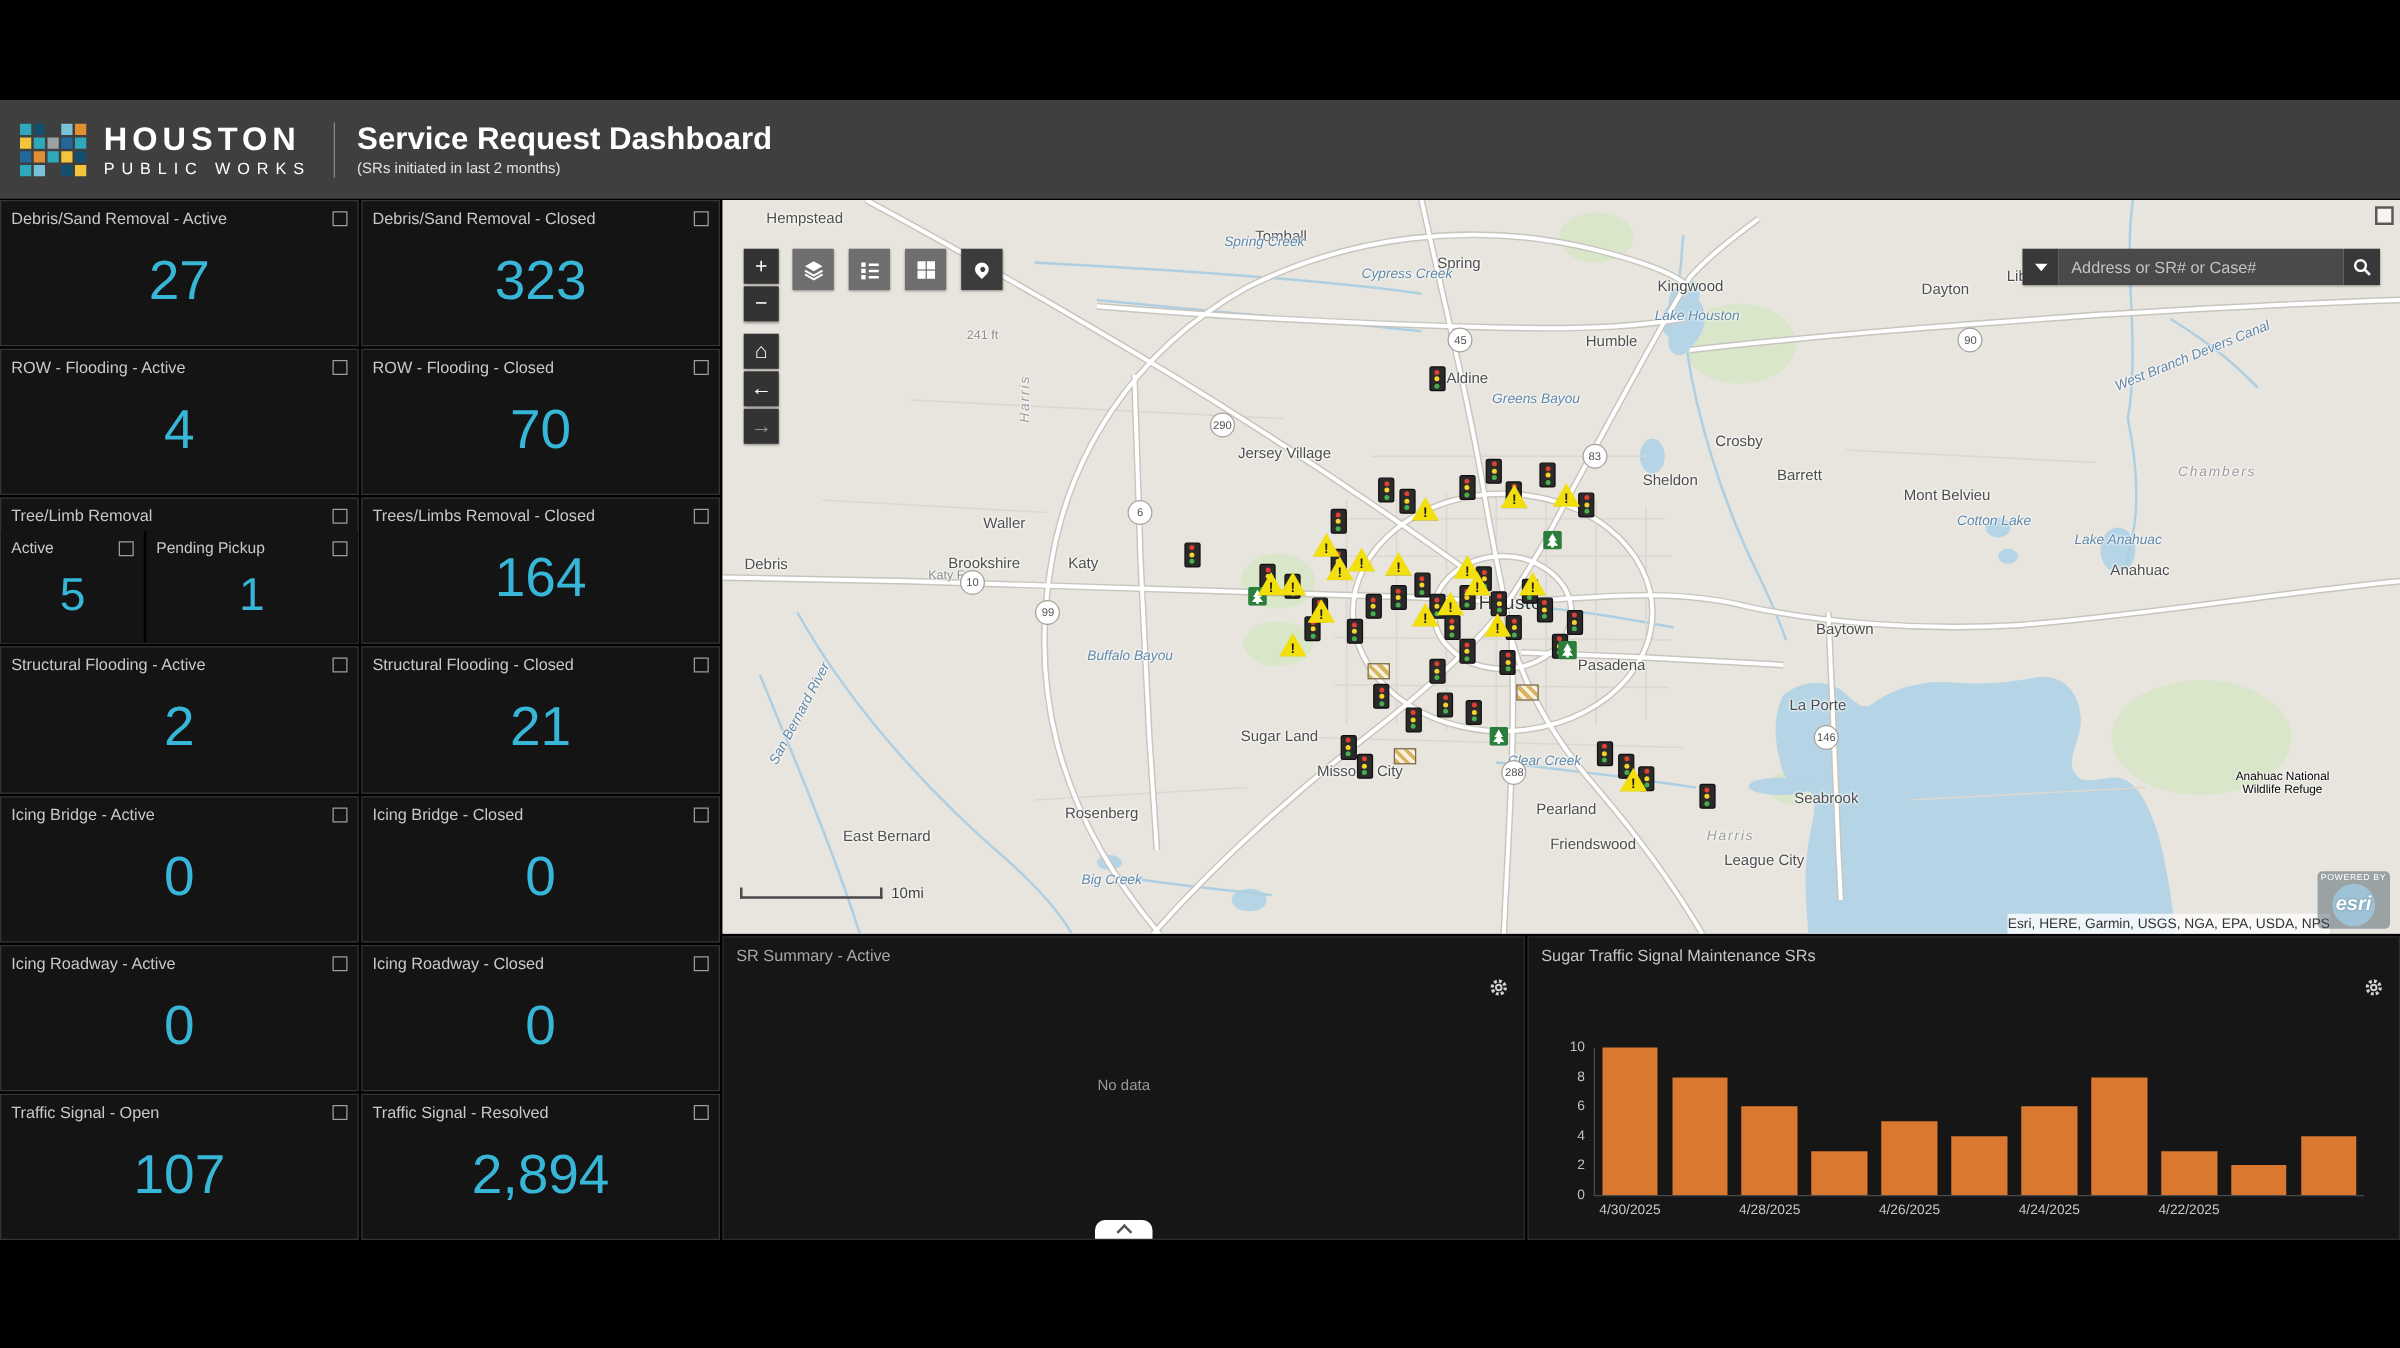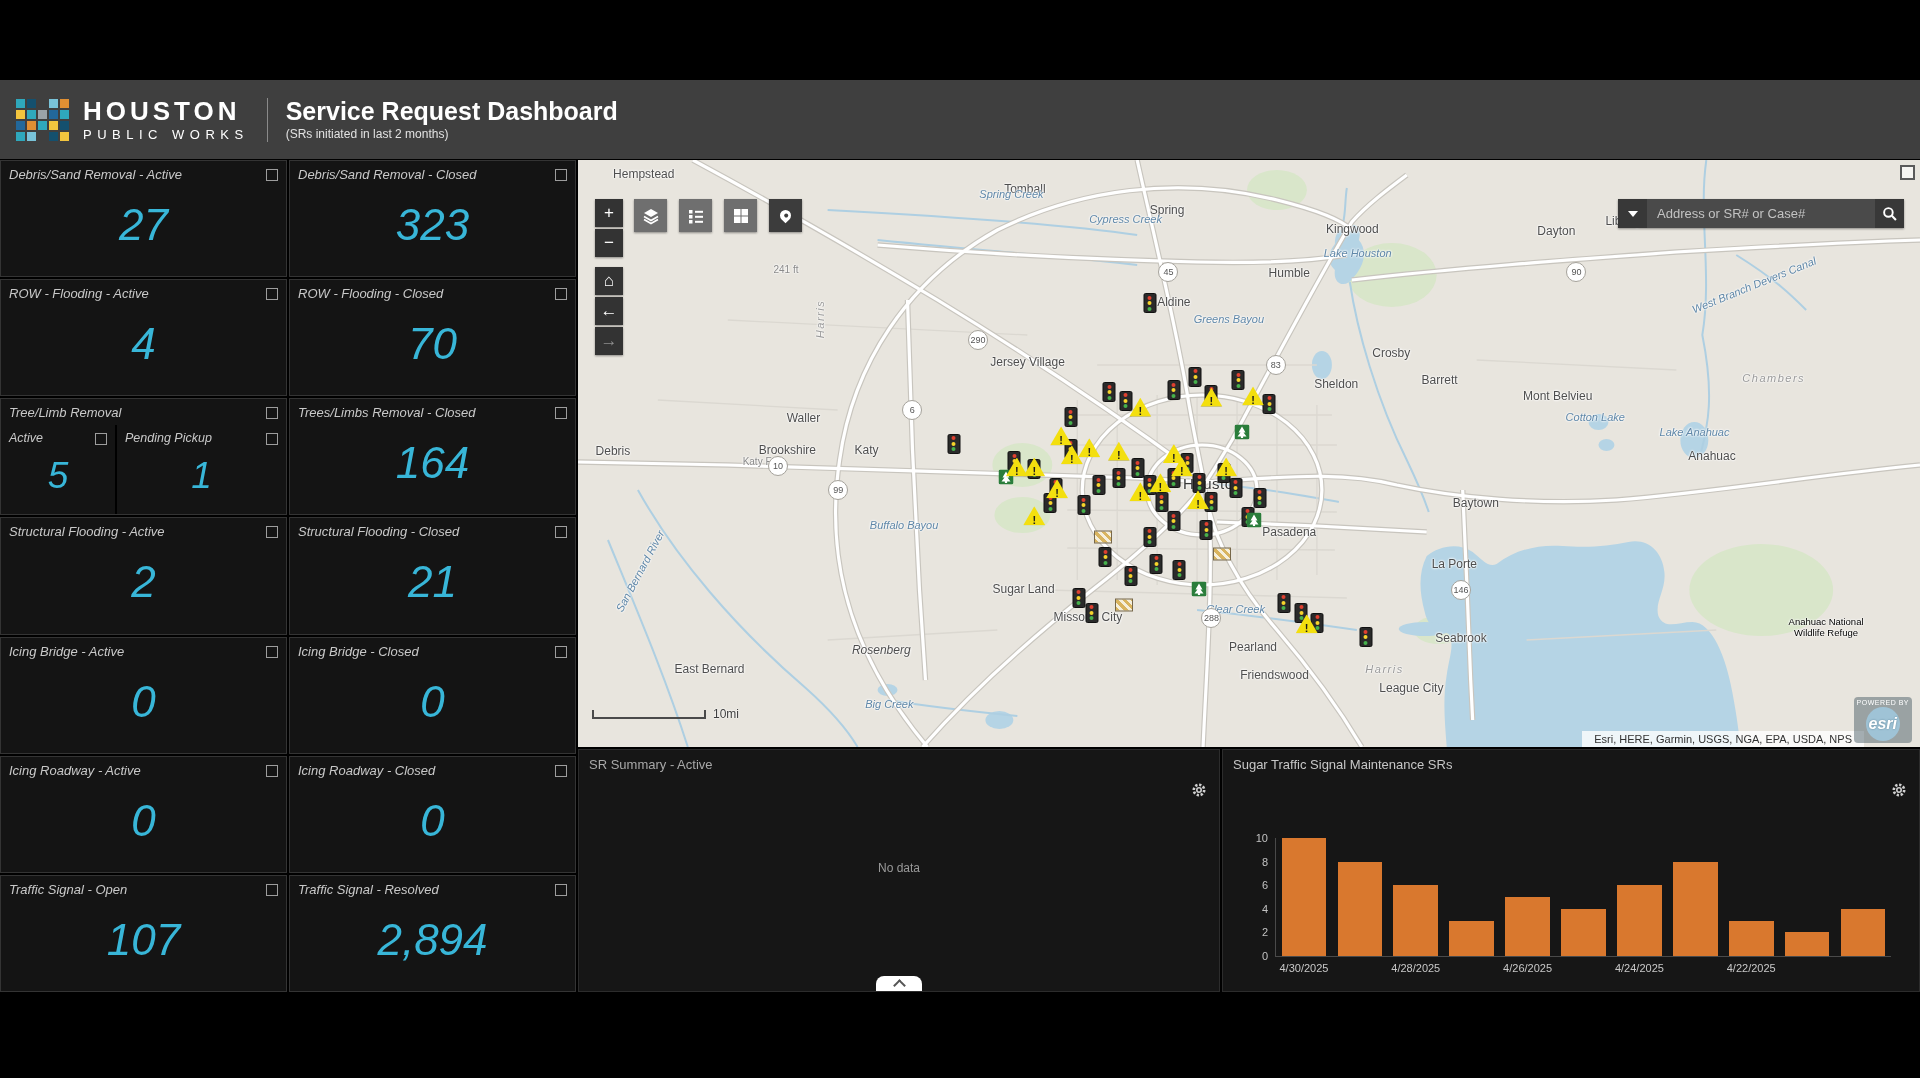--- a/index.html
+++ b/index.html
@@ -17,21 +17,21 @@
   .logo-text{color:#fff;line-height:1;margin-right:18px;}
   .logo-line1{font-size:26px;font-weight:bold;letter-spacing:4px;}
   .logo-line2{font-size:13px;letter-spacing:5.5px;margin-top:4px;}
   .hdr-divider{width:1px;height:44px;background:#8a8a8a;margin-right:18px;}
   .dash-title{font-size:25px;font-weight:bold;color:#fff;line-height:1.1;}
   .dash-sub{font-size:12px;color:#e2e2e2;margin-top:2px;}
 
   
   .stats{position:absolute;left:0;top:160px;width:576px;height:832px;display:grid;
          grid-template-columns:1fr 1fr;grid-template-rows:repeat(7,1fr);gap:2px;}
-  .card{background:#141414;border:1px solid #343434;display:flex;flex-direction:column;box-sizing:border-box;font-style:italic;}
+  .card{background:#141414;border:1px solid #343434;display:flex;flex-direction:column;box-sizing:border-box;}
   .card-head{display:flex;justify-content:space-between;align-items:flex-start;padding:6px 8px 0 8px;}
   .card-title{font-size:13px;color:#c9c9c9;}
   .exp{width:10px;height:10px;border:1px solid #9d9d9d;margin-top:2px;flex:none;cursor:pointer;}
   .card-value{flex:1;display:flex;align-items:center;justify-content:center;
               font-size:44px;color:#38b6d8;padding-bottom:8px;}
   .split-body{flex:1;display:flex;gap:2px;background:#000;margin-top:5px;}
   .sub-card{background:#141414;display:flex;flex-direction:column;}
   .sub-card.s1{flex:0 0 40%;}
   .sub-card.s2{flex:1;}
   .sub-card .card-title{font-size:12.5px;}
@@ -81,21 +81,21 @@
   .search-input{width:208px;background:#4a4a4a;border:none;outline:none;color:#ddd;font-size:13px;
                 padding:0 10px;font-family:"Liberation Sans",sans-serif;}
   .search-input::placeholder{color:#c3c3c3;}
   .search-btn{width:29px;background:#383838;display:flex;align-items:center;justify-content:center;cursor:pointer;}
 
   .scalebar{position:absolute;left:14px;bottom:26px;display:flex;align-items:center;color:#3e3e3e;
             font-size:12px;text-shadow:0 0 2px #fff,0 0 2px #fff;}
   .scale-line{width:110px;height:7px;border-bottom:2px solid #4a4a4a;border-left:2px solid #4a4a4a;
               border-right:2px solid #4a4a4a;margin-right:7px;}
   .attrib{position:absolute;right:56px;bottom:0;background:rgba(255,255,255,.78);color:#323232;
-          font-size:11px;padding:2px 12px;}
+          font-size:11px;padding:2px 0;}
   .esri-wrap{position:absolute;right:8px;bottom:4px;background:rgba(60,80,92,.45);border-radius:4px;
              padding:2px 3px;display:flex;flex-direction:column;align-items:center;}
   .powered{font-size:7px;color:#fff;letter-spacing:.5px;}
   .esri-circle{width:34px;height:34px;border-radius:50%;background:#9fc3d6;color:#fff;font-style:italic;
                font-weight:bold;font-size:16px;display:flex;align-items:center;justify-content:center;
                margin-top:1px;text-shadow:0 0 2px #5f8396;}
   .map-exp{position:absolute;top:5px;right:5px;width:11px;height:11px;border:2px solid #5a5a5a;
            background:rgba(255,255,255,.6);cursor:pointer;}
 
   
@@ -388,21 +388,21 @@
       <span class="map-label lbl-town" style="left: 65.3%; top: 68.8%;">La Porte</span>
       <span class="map-label lbl-town" style="left: 66.9%; top: 58.5%;">Baytown</span>
       <span class="map-label lbl-town" style="left: 65.8%; top: 81.5%;">Seabrook</span>
       <span class="map-label lbl-town" style="left: 60.6%; top: 32.9%;">Crosby</span>
       <span class="map-label lbl-town" style="left: 64.2%; top: 37.5%;">Barrett</span>
       <span class="map-label lbl-town" style="left: 56.5%; top: 38.1%;">Sheldon</span>
       <span class="map-label lbl-town" style="left: 73%; top: 40.2%;">Mont Belvieu</span>
       <span class="map-label lbl-town" style="left: 84.5%; top: 50.4%;">Anahuac</span>
       <span class="map-label lbl-town" style="left: 77.9%; top: 10.4%;">Liberty</span>
       <span class="map-label lbl-town" style="left: 72.9%; top: 12.1%;">Dayton</span>
-      <span class="map-label lbl-town" style="left: 22.6%; top: 83.5%; font-style: italic;">Rosenberg</span>
+      <span class="map-label lbl-town" style="left: 22.6%; top: 83.5%;">Rosenberg</span>
       <span class="map-label lbl-town" style="left: 9.8%; top: 86.7%;">East Bernard</span>
       <span class="map-label lbl-county" style="left: 89.1%; top: 37.1%;">Chambers</span>
       <span class="map-label lbl-county" style="left: 60.1%; top: 86.7%;">Harris</span>
       <span class="map-label lbl-county" style="left: 18%; top: 27.1%; transform: translate(-50%, -50%) rotate(-90deg);">Harris</span>
       <span class="map-label lbl-water" style="left: 58.1%; top: 15.8%;">Lake Houston</span>
       <span class="map-label lbl-water" style="left: 40.8%; top: 10%;">Cypress Creek</span>
       <span class="map-label lbl-water" style="left: 32.3%; top: 5.8%;">Spring Creek</span>
       <span class="map-label lbl-water" style="left: 48.5%; top: 27.1%;">Greens Bayou</span>
       <span class="map-label lbl-water" style="left: 24.3%; top: 62.1%;">Buffalo Bayou</span>
       <span class="map-label lbl-water" style="left: 49%; top: 76.5%;">Clear Creek</span>

